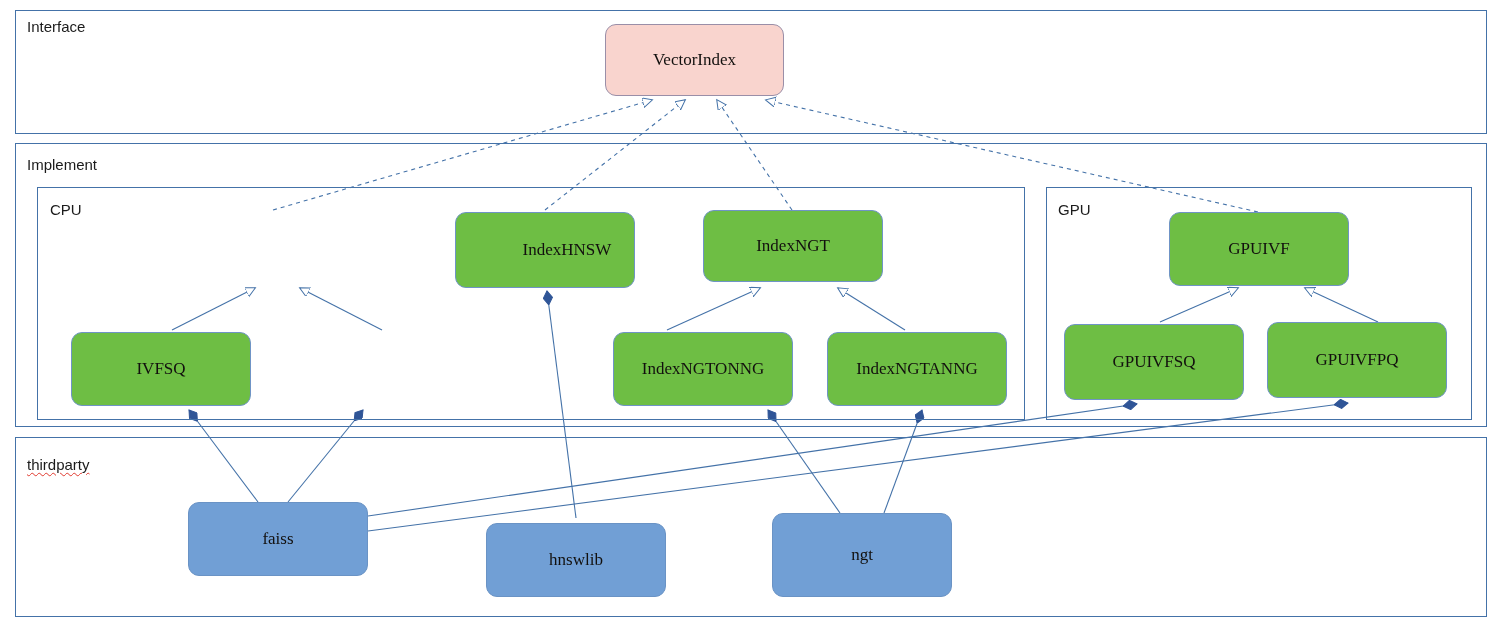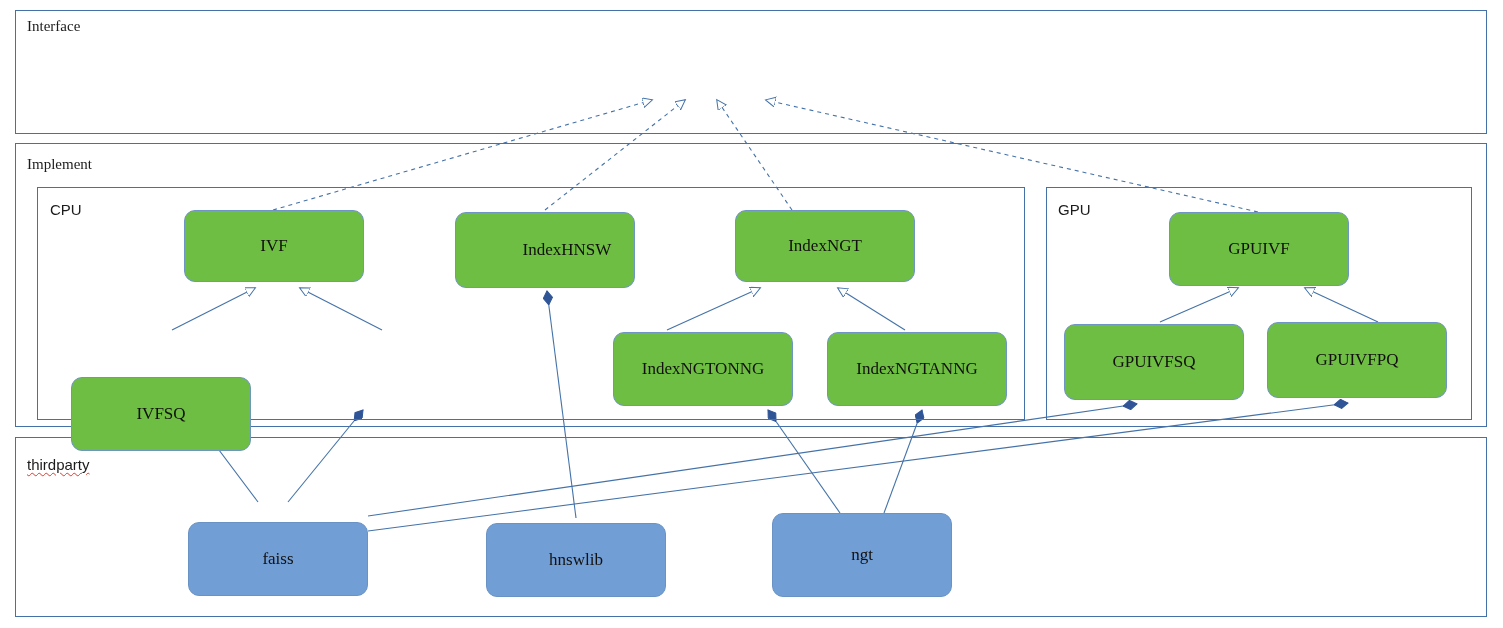--- a/index.html
+++ b/index.html
@@ -2,21 +2,21 @@
 <html><head>
 <meta charset="utf-8">
 <style>
   html,body{margin:0;padding:0;background:#ffffff;}
   body{width:1503px;height:628px;position:relative;overflow:hidden;
        font-family:"Liberation Sans",sans-serif;}
   #canvas{position:absolute;left:0;top:0;width:1503px;height:628px;}
   svg.edges{position:absolute;left:0;top:0;width:1503px;height:628px;pointer-events:none;}
 
   .container{position:absolute;border:1px solid #4472a8;background:transparent;box-sizing:border-box;}
-  .container-label{position:absolute;font-family:Liberation Serif, serif;
+  .container-label{position:absolute;font-family:Liberation Sans, sans-serif;
       font-size:15px;color:#1b1b1b;white-space:nowrap;}
   .sub-container{position:absolute;border:1px solid #4472a8;box-sizing:border-box;background:transparent;}
   .sub-label{position:absolute;font-family:"Liberation Sans",sans-serif;font-size:15px;color:#1b1b1b;white-space:nowrap;}
 
   .node{position:absolute;box-sizing:border-box;border-radius:11px;
         display:flex;align-items:center;justify-content:center;
         font-family:"Liberation Serif",serif;font-size:17px;color:#12100e;
         border:1px solid #7293c4;text-align:center;line-height:1.1;}
   .node.iface{background:#f9d4ce;border-color:#9a8fa8;}
   .node.impl{background:#6ebe44;border-color:#6f94c6;}
@@ -83,39 +83,39 @@
 
   <div class="sub-container" style="left:37px;top:187px;width:988px;height:233px;"></div>
   <div class="sub-label" style="left:50px;top:201px;">CPU</div>
 
   <div class="sub-container" style="left:1046px;top:187px;width:426px;height:233px;"></div>
   <div class="sub-label" style="left:1058px;top:201px;">GPU</div>
 
   <div class="container" style="left:15px;top:437px;width:1472px;height:180px;"></div>
   <div class="sub-label misspell" style="left:27px;top:456px;">thirdparty</div>
 
+  <div class="node iface" style="left:605px;top:24px;width:179px;height:72px;">VectorIndex</div>
 
-  <div class="node impl" style="left:184px;top:210px;width:180px;height:72px;">IVF</div>
 
   <div class="node impl" style="left:455px;top:212px;width:180px;height:76px;padding-left:44px;">IndexHNSW</div>
 
-  <div class="node impl" style="left:735px;top:210px;width:180px;height:72px;">IndexNGT</div>
+  <div class="node impl" style="left:703px;top:210px;width:180px;height:72px;">IndexNGT</div>
 
-  <div class="node impl" style="left:71px;top:332px;width:180px;height:74px;margin-top:45px;">IVFSQ</div>
+  <div class="node impl" style="left:71px;top:332px;width:180px;height:74px;">IVFSQ</div>
 
 
   <div class="node impl" style="left:613px;top:332px;width:180px;height:74px;">IndexNGTONNG</div>
 
   <div class="node impl" style="left:827px;top:332px;width:180px;height:74px;">IndexNGTANNG</div>
 
   <div class="node impl" style="left:1169px;top:212px;width:180px;height:74px;">GPUIVF</div>
 
   <div class="node impl" style="left:1064px;top:324px;width:180px;height:76px;">GPUIVFSQ</div>
 
   <div class="node impl" style="left:1267px;top:322px;width:180px;height:76px;">GPUIVFPQ</div>
 
-  <div class="node third" style="left:188px;top:502px;width:180px;height:74px;margin-top:20px;">faiss</div>
+  <div class="node third" style="left:188px;top:502px;width:180px;height:74px;">faiss</div>
 
   <div class="node third" style="left:486px;top:523px;width:180px;height:74px;">hnswlib</div>
 
   <div class="node third" style="left:772px;top:513px;width:180px;height:84px;">ngt</div>
 
 </div>
 
 </body></html>

